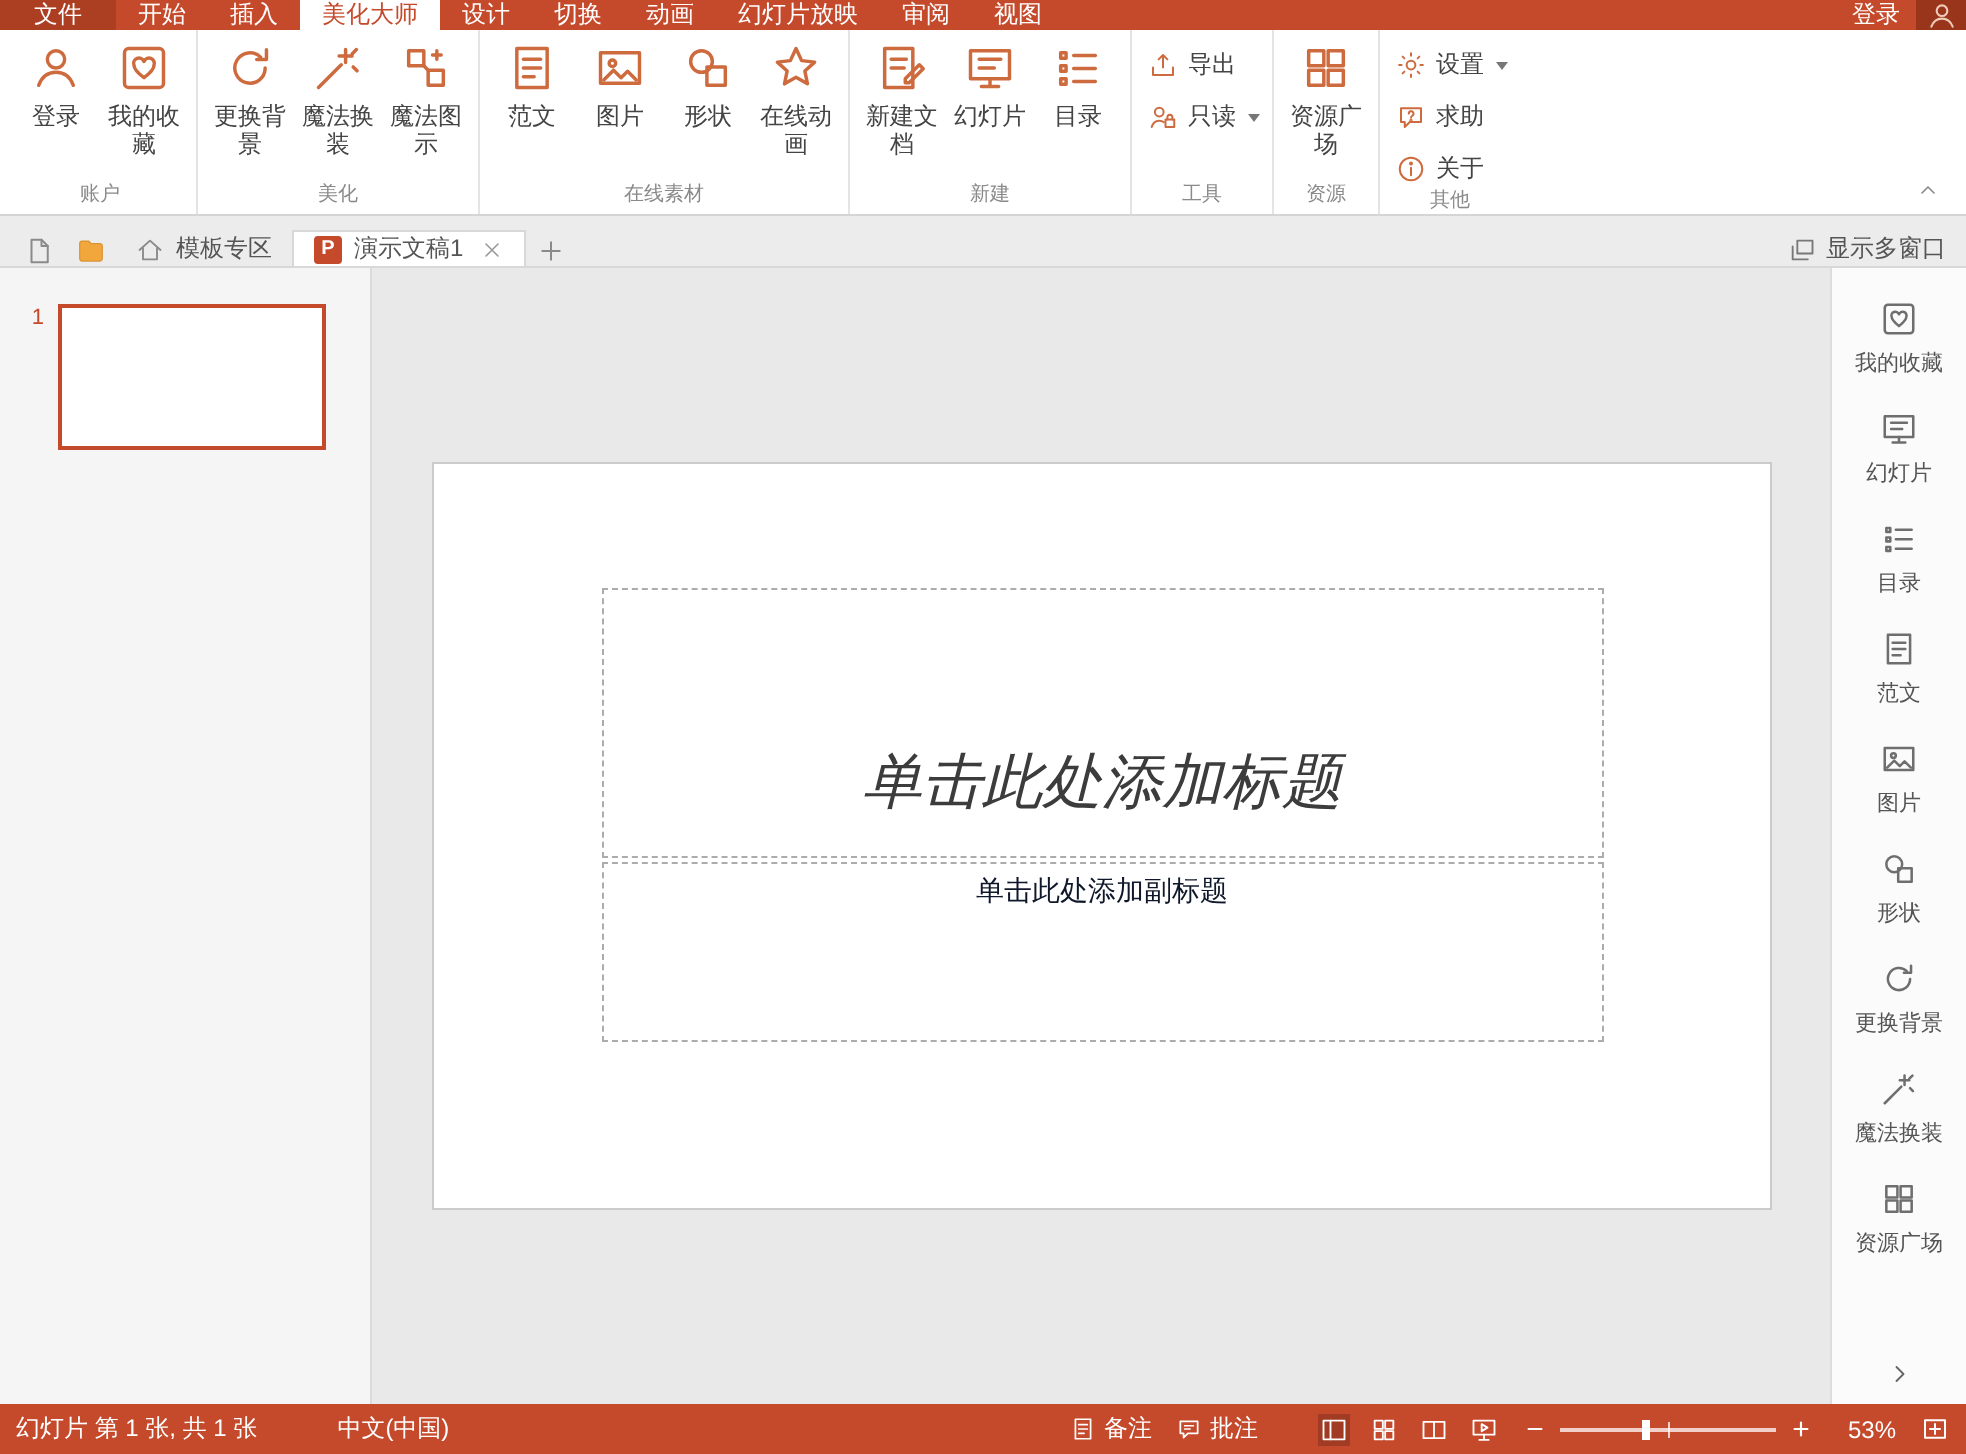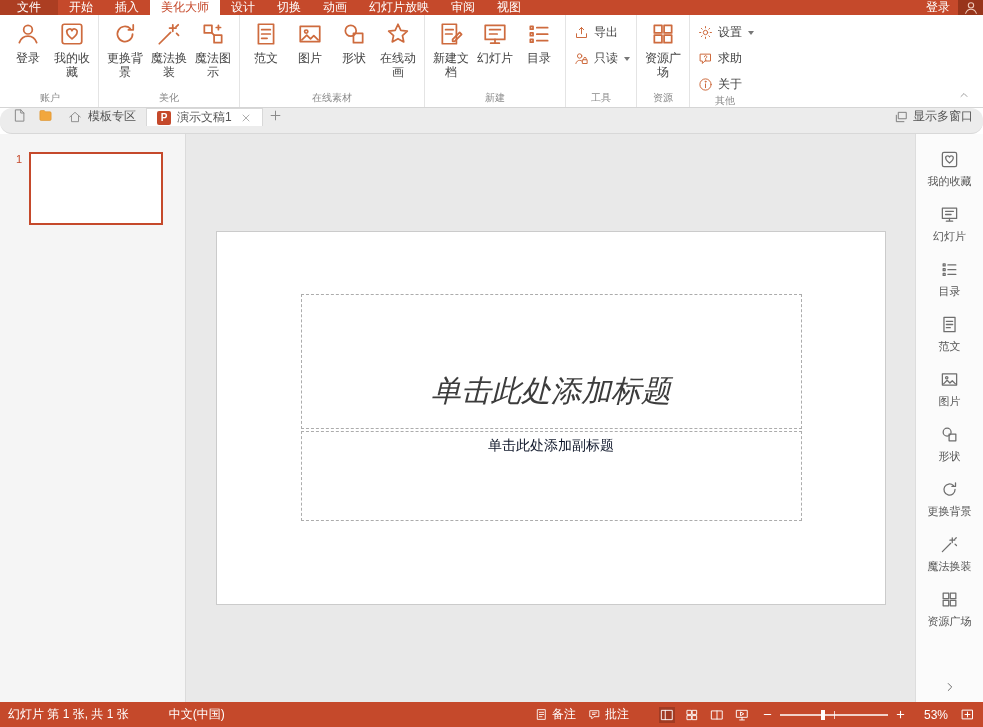--- a/index.html
+++ b/index.html
@@ -28,21 +28,21 @@
   .bicon { width:26px; height:26px; color:#CE6B3E; }
   .blabel { font-size:12px; line-height:14px; text-align:center; color:#444; max-width:40px; word-break:break-all; }
   .smallcol { display:flex; flex-direction:column; padding:9px 2px 0 4px; gap:9px; }
   .smallitem { display:flex; align-items:center; gap:5px; color:#444; white-space:nowrap; cursor:pointer; }
   .sicon { width:15px; height:15px; color:#CE6B3E; flex-shrink:0; }
   .caret { width:0; height:0; border-left:3.5px solid transparent; border-right:3.5px solid transparent; border-top:4px solid #777; margin-left:1px; }
   .collapse-btn { position:absolute; right:10px; bottom:4px; width:16px; height:14px; color:#888; cursor:pointer; }
   .collapse-btn svg { width:14px; height:12px; }
 
   
-  .tabbar { height:26px; background:#ECECEC; border-bottom:1px solid #D8D8D8; display:flex; align-items:flex-start; padding-left:6px; flex-shrink:0;border-radius:12px; }
+  .tabbar { height:26px; background:#ECECEC; border-bottom:1px solid #D8D8D8; display:flex; align-items:flex-end; padding-left:6px; flex-shrink:0; }
   .tb-iconbtn { width:26px; display:flex; align-items:center; justify-content:center; color:#8A8A8A; cursor:pointer; }
   .tb-iconbtn svg { width:15px; height:15px; }
   .tab { display:flex; align-items:center; gap:6px; padding:0 10px; color:#555; cursor:pointer; }
   .tab.active { background:#fff; border:1px solid #D8D8D8; border-bottom:none; }
   .tab-home { width:14px; height:14px; color:#8A8A8A; }
   .ppt-logo { width:14px; height:14px; background:#C5492B; border-radius:2px; color:#fff; font-size:10px; font-weight:bold; display:flex; align-items:center; justify-content:center; }
   .tab-close { width:12px; height:12px; color:#999; margin-left:2px; cursor:pointer; }
   .multiwin { margin-left:auto; display:flex; align-items:center; gap:5px; color:#555; padding-right:10px; cursor:pointer; }
   .multiwin svg { width:14px; height:14px; color:#777; }
 

